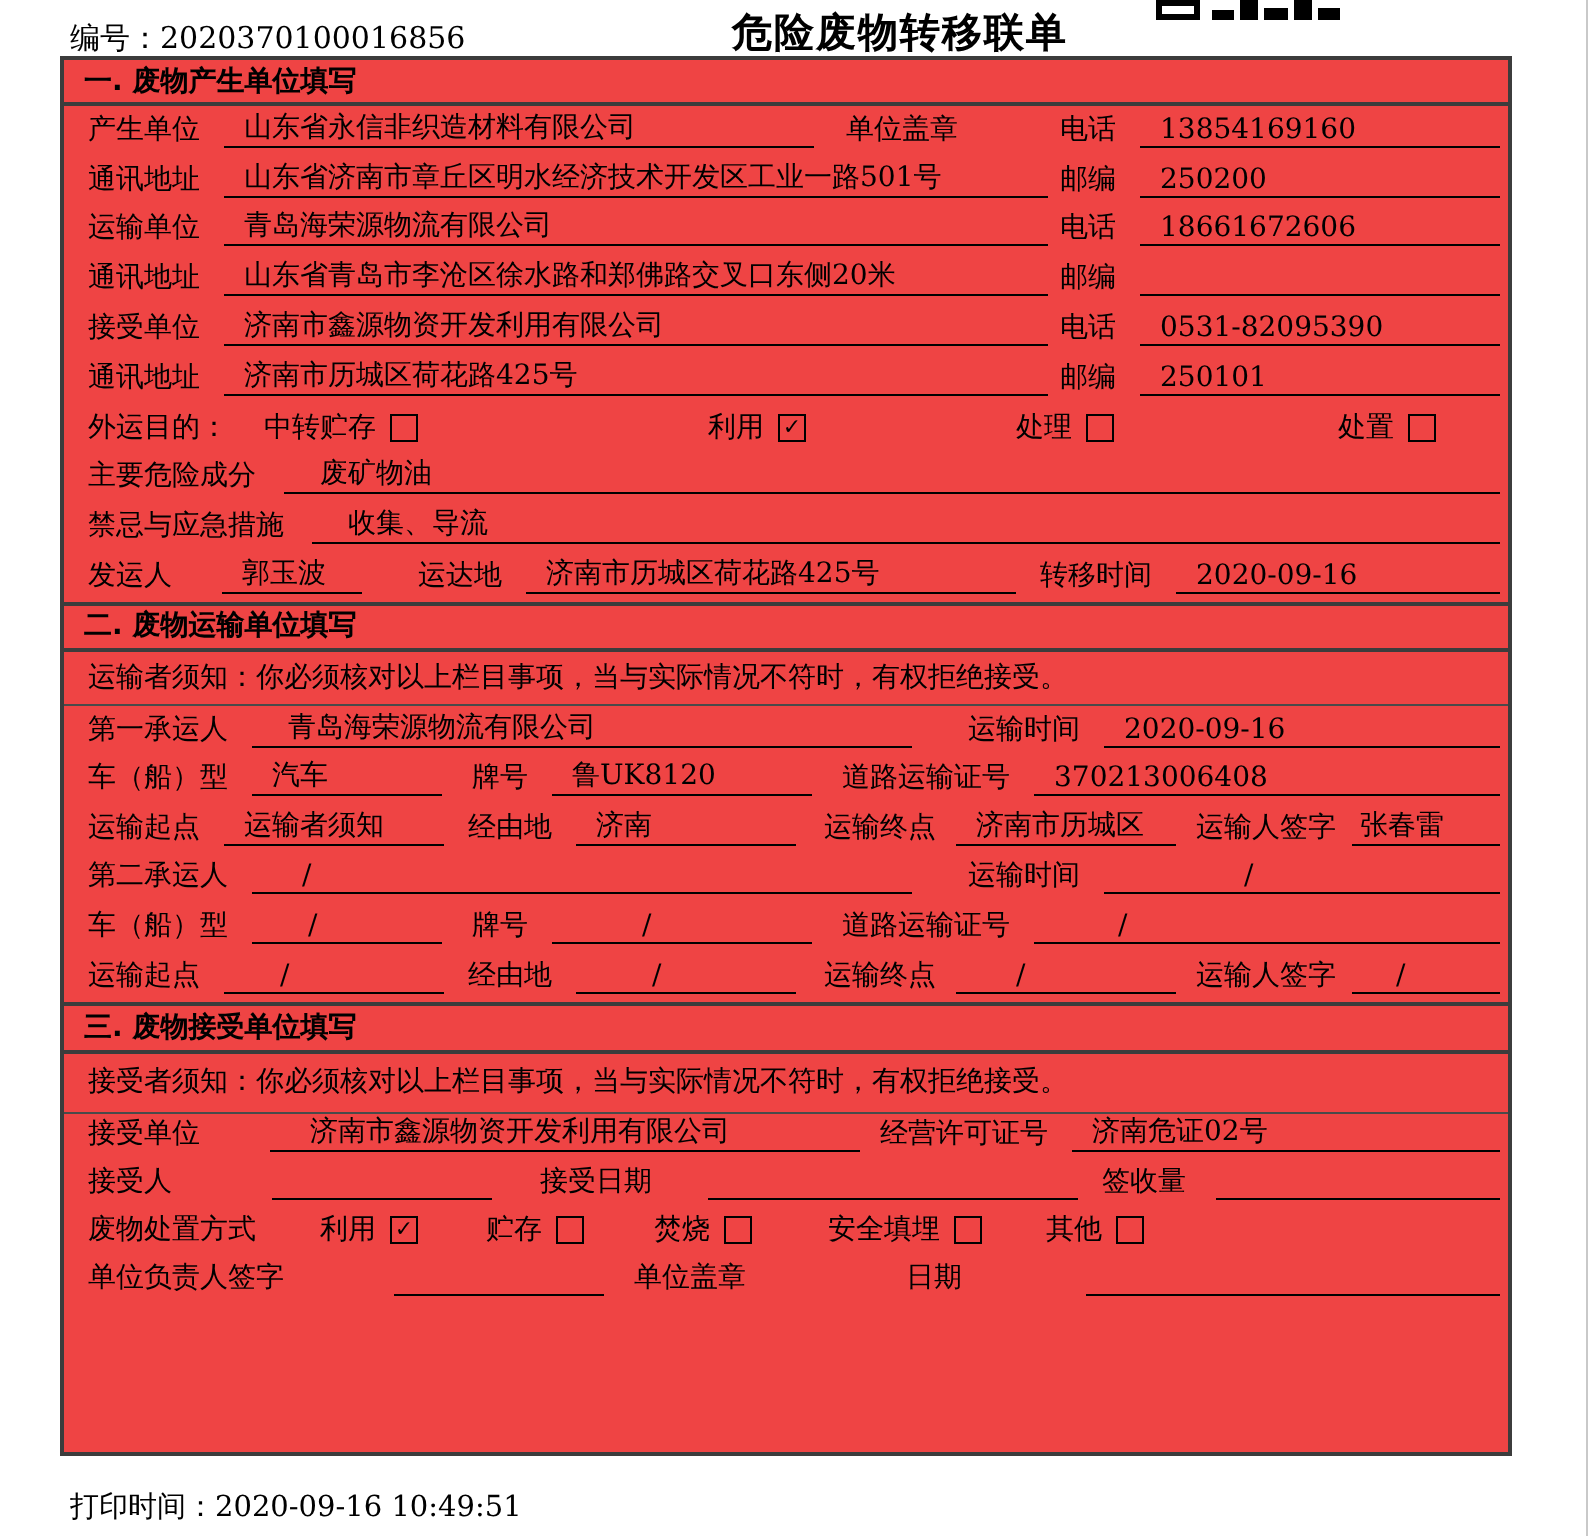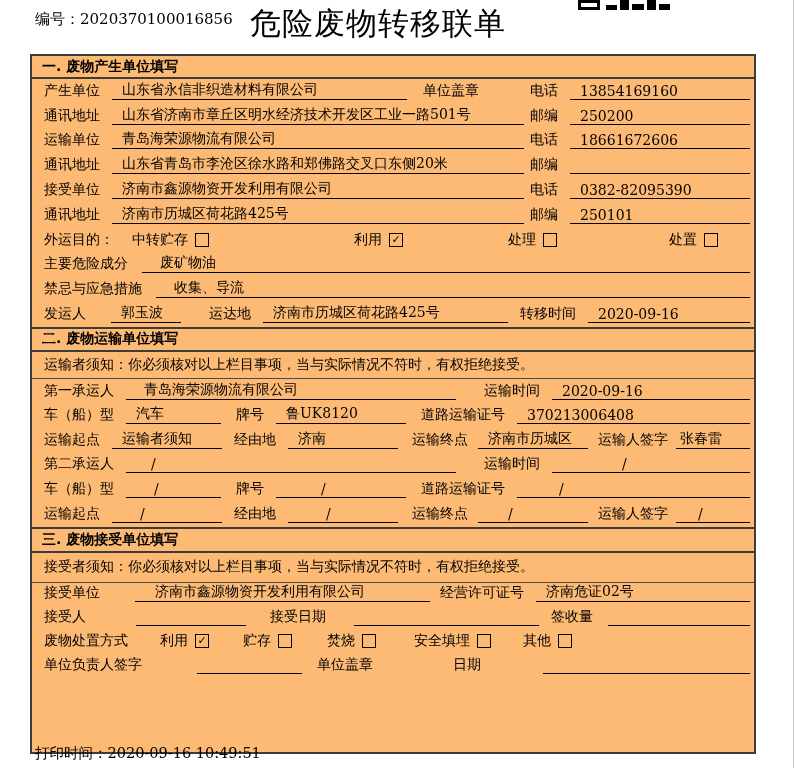--- a/index.html
+++ b/index.html
@@ -1,32 +1,32 @@
 <!DOCTYPE html>
 <html><head>
 <meta charset="utf-8">
 <style>
   html,body{margin:0;padding:0;background:#fff;}
   .page{position:relative;width:796px;height:768px;background:#ffffff;overflow:hidden;
         font-family:"DejaVu Serif","Liberation Serif",serif;font-size:14px;color:#000;}
   .page-edge{position:absolute;right:2px;top:0;width:1px;height:768px;background:#c9c9c9;}
   .form-no{position:absolute;left:35px;top:10px;font-size:15px;white-space:nowrap;}
-  .form-title{position:absolute;left:250px;top:3px;width:400px;text-align:left;
-        font-family:"DejaVu Sans","Liberation Sans",sans-serif;font-weight:normal;font-size:31px;letter-spacing:1px;}
+  .form-title{position:absolute;left:250px;top:3px;width:400px;text-align:center;
+        font-family:"DejaVu Sans","Liberation Sans",sans-serif;font-weight:bold;font-size:20px;letter-spacing:1px;}
   .qr{position:absolute;left:578px;top:0;width:92px;height:10px;}
   .qr div{position:absolute;background:#000;}
   .qr .q1{left:0;top:0;width:22px;height:10px;background:transparent;border:3px solid #000;box-sizing:border-box;}
   .qr .q2{left:28px;top:5px;width:11px;height:5px;}
   .qr .q3{left:42px;top:0;width:9px;height:10px;}
   .qr .q4{left:54px;top:4px;width:12px;height:6px;}
   .qr .q5{left:69px;top:0;width:9px;height:10px;}
   .qr .q6{left:81px;top:4px;width:11px;height:6px;}
 
-  .formtable{position:absolute;left:30px;top:54px;width:726px;height:700px;border:2px solid #3c3c3c;
-        box-sizing:border-box;display:flex;flex-direction:column;background:#fdba74;}
+  .formtable{position:absolute;left:30px;top:28px;width:726px;height:700px;border:2px solid #3c3c3c;
+        box-sizing:border-box;display:flex;flex-direction:column;background:#ef4444;}
   .sec{flex:none;display:flex;align-items:center;padding-left:10px;box-sizing:border-box;
         font-family:"DejaVu Sans","Liberation Sans",sans-serif;font-weight:bold;font-size:14px;
         border-bottom:2px solid #3c3c3c;}
   .sec.bt{border-top:2px solid #3c3c3c;}
   .notice{flex:none;display:flex;align-items:center;padding-left:12px;box-sizing:border-box;
         border-bottom:1px solid #4a4a4a;text-align:center;}
   .row{flex:none;display:flex;align-items:flex-end;padding:0 4px 4px 12px;box-sizing:border-box;white-space:nowrap;}
   .lbl{flex:none;}
   .u{border-bottom:1px solid #000;padding-left:10px;box-sizing:border-box;min-height:17px;}
   .fill{flex:1 1 auto;min-width:0;}
@@ -84,21 +84,21 @@
       <span class="lbl">通讯地址</span>
       <span class="u" style="width:412px;margin-left:12px">山东省青岛市李沧区徐水路和郑佛路交叉口东侧20米</span>
       <span class="lbl" style="margin-left:auto">邮编</span>
       <span class="u" style="width:180px;margin-left:12px"></span>
     </div>
 
     <div class="row" style="height:24.8px">
       <span class="lbl">接受单位</span>
       <span class="u" style="width:412px;margin-left:12px">济南市鑫源物资开发利用有限公司</span>
       <span class="lbl" style="margin-left:auto">电话</span>
-      <span class="u" style="width:180px;margin-left:12px">0382-82095390</span>
+      <span class="u" style="width:180px;margin-left:12px">0531-82095390</span>
     </div>
 
     <div class="row" style="height:24.8px">
       <span class="lbl">通讯地址</span>
       <span class="u" style="width:412px;margin-left:12px">济南市历城区荷花路425号</span>
       <span class="lbl" style="margin-left:auto">邮编</span>
       <span class="u" style="width:180px;margin-left:12px">250101</span>
     </div>
 
 

